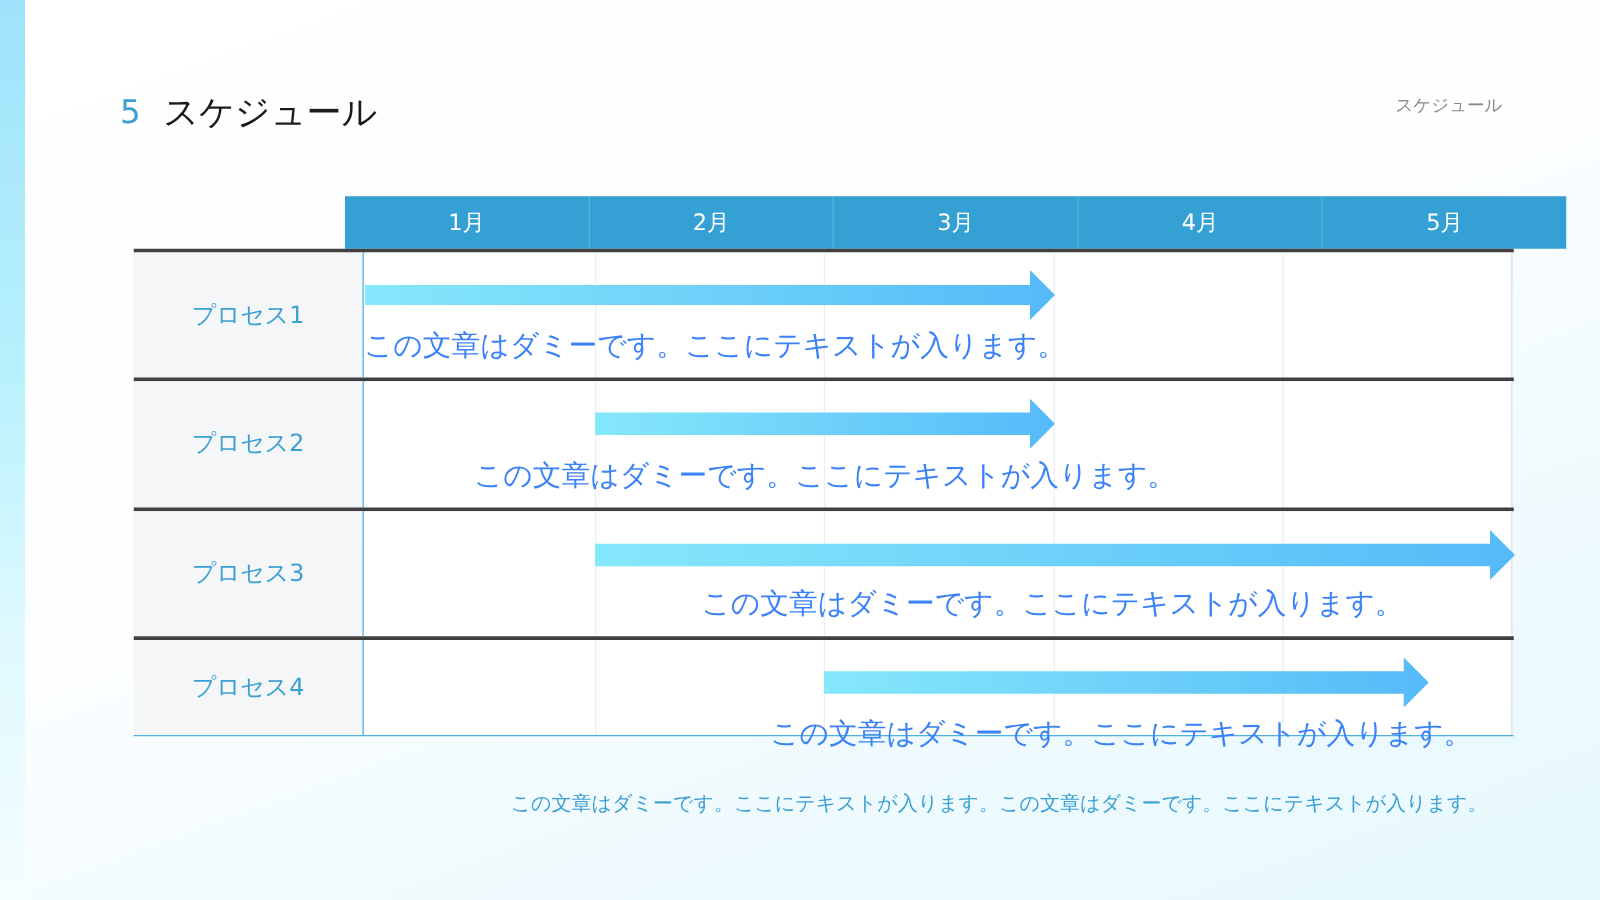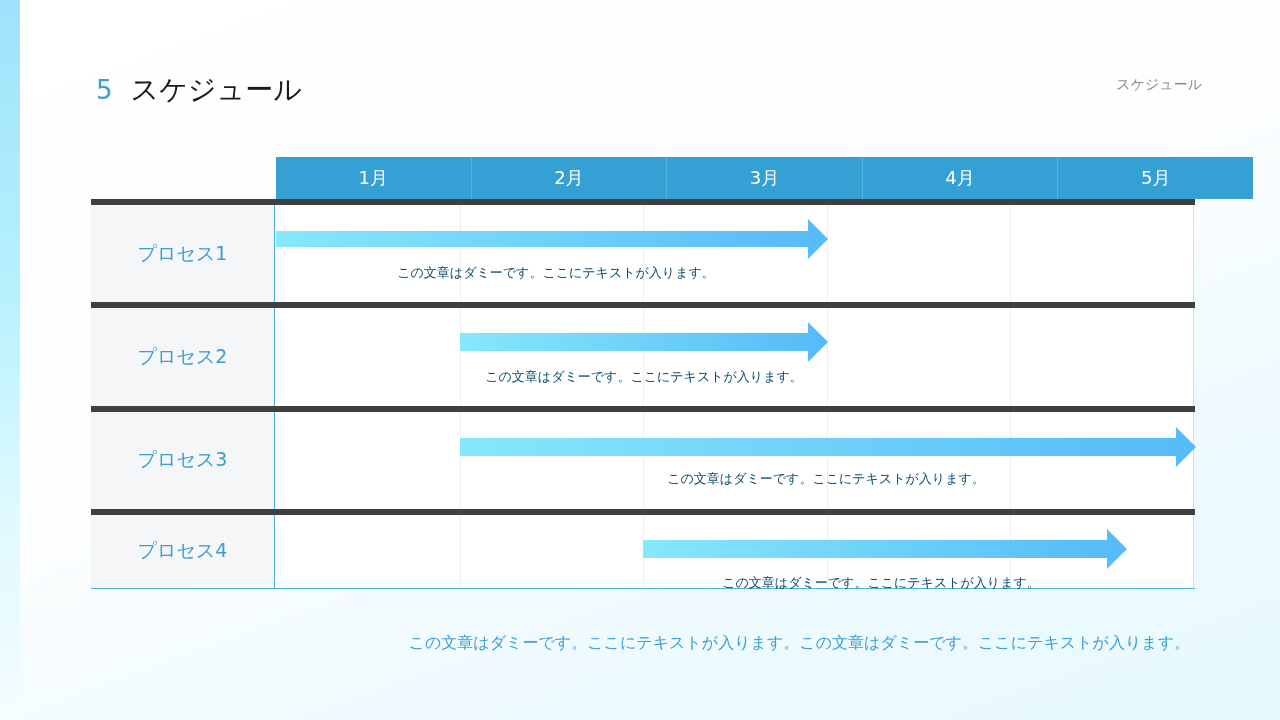--- a/index.html
+++ b/index.html
@@ -27,43 +27,43 @@
     position:absolute; left:185px; top:0; width:977px; height:42px;
     background:#34a0d4; display:flex;
   }
   .header .hcell {
     flex:1; color:#fff; font-size:18px; display:flex; align-items:center; justify-content:center;
     border-left:1px solid #55b3df;
   }
   .header .hcell:first-child { border-left:none; }
   .rows { position:absolute; left:0; top:42px; width:1104px; height:413px; }
   .row {
-    position:absolute; left:0; width:1104px; height:103.25px;
-    border-top:6px solid #404040; box-sizing:border-box;
+    position:absolute; left:16px; width:1104px; height:103.25px;
+    border-top:3px solid #404040; box-sizing:border-box;
   }
   .row.last { border-bottom:1px solid #4db2e0; height:80px; }
   .row .label {
     position:absolute; left:0; top:0; width:184px; height:100%;
     background:#f5f6f8; border-right:1px solid #4db2e0; box-sizing:border-box;
     display:flex; align-items:center; justify-content:center;
     color:#3a9fd2; font-size:19px;
   }
   .row .body {
     position:absolute; left:185px; top:0; width:918px; height:100%;
     background:#fff; border-right:1px solid #d8dde2; box-sizing:border-box;
   }
   .gridline {
     position:absolute; top:0; width:1px; height:100%; background:#eceef1;
   }
   .arrow {
     position:absolute; height:40px;
   }
   .arrow svg { display:block; width:100%; height:100%; }
   .caption {
-    position:absolute; font-size:13px; color:#0c4a6e; white-space:nowrap;
+    position:absolute; font-size:23px; color:#3b82f6; white-space:nowrap;
     transform:translateX(-50%);
   }
   .footnote {
     position:absolute; right:90px; top:633px; font-size:16px; color:#3a9fd2;
   }
 </style>
 </head>
 <body>
 
 <div class="side-strip"></div>

